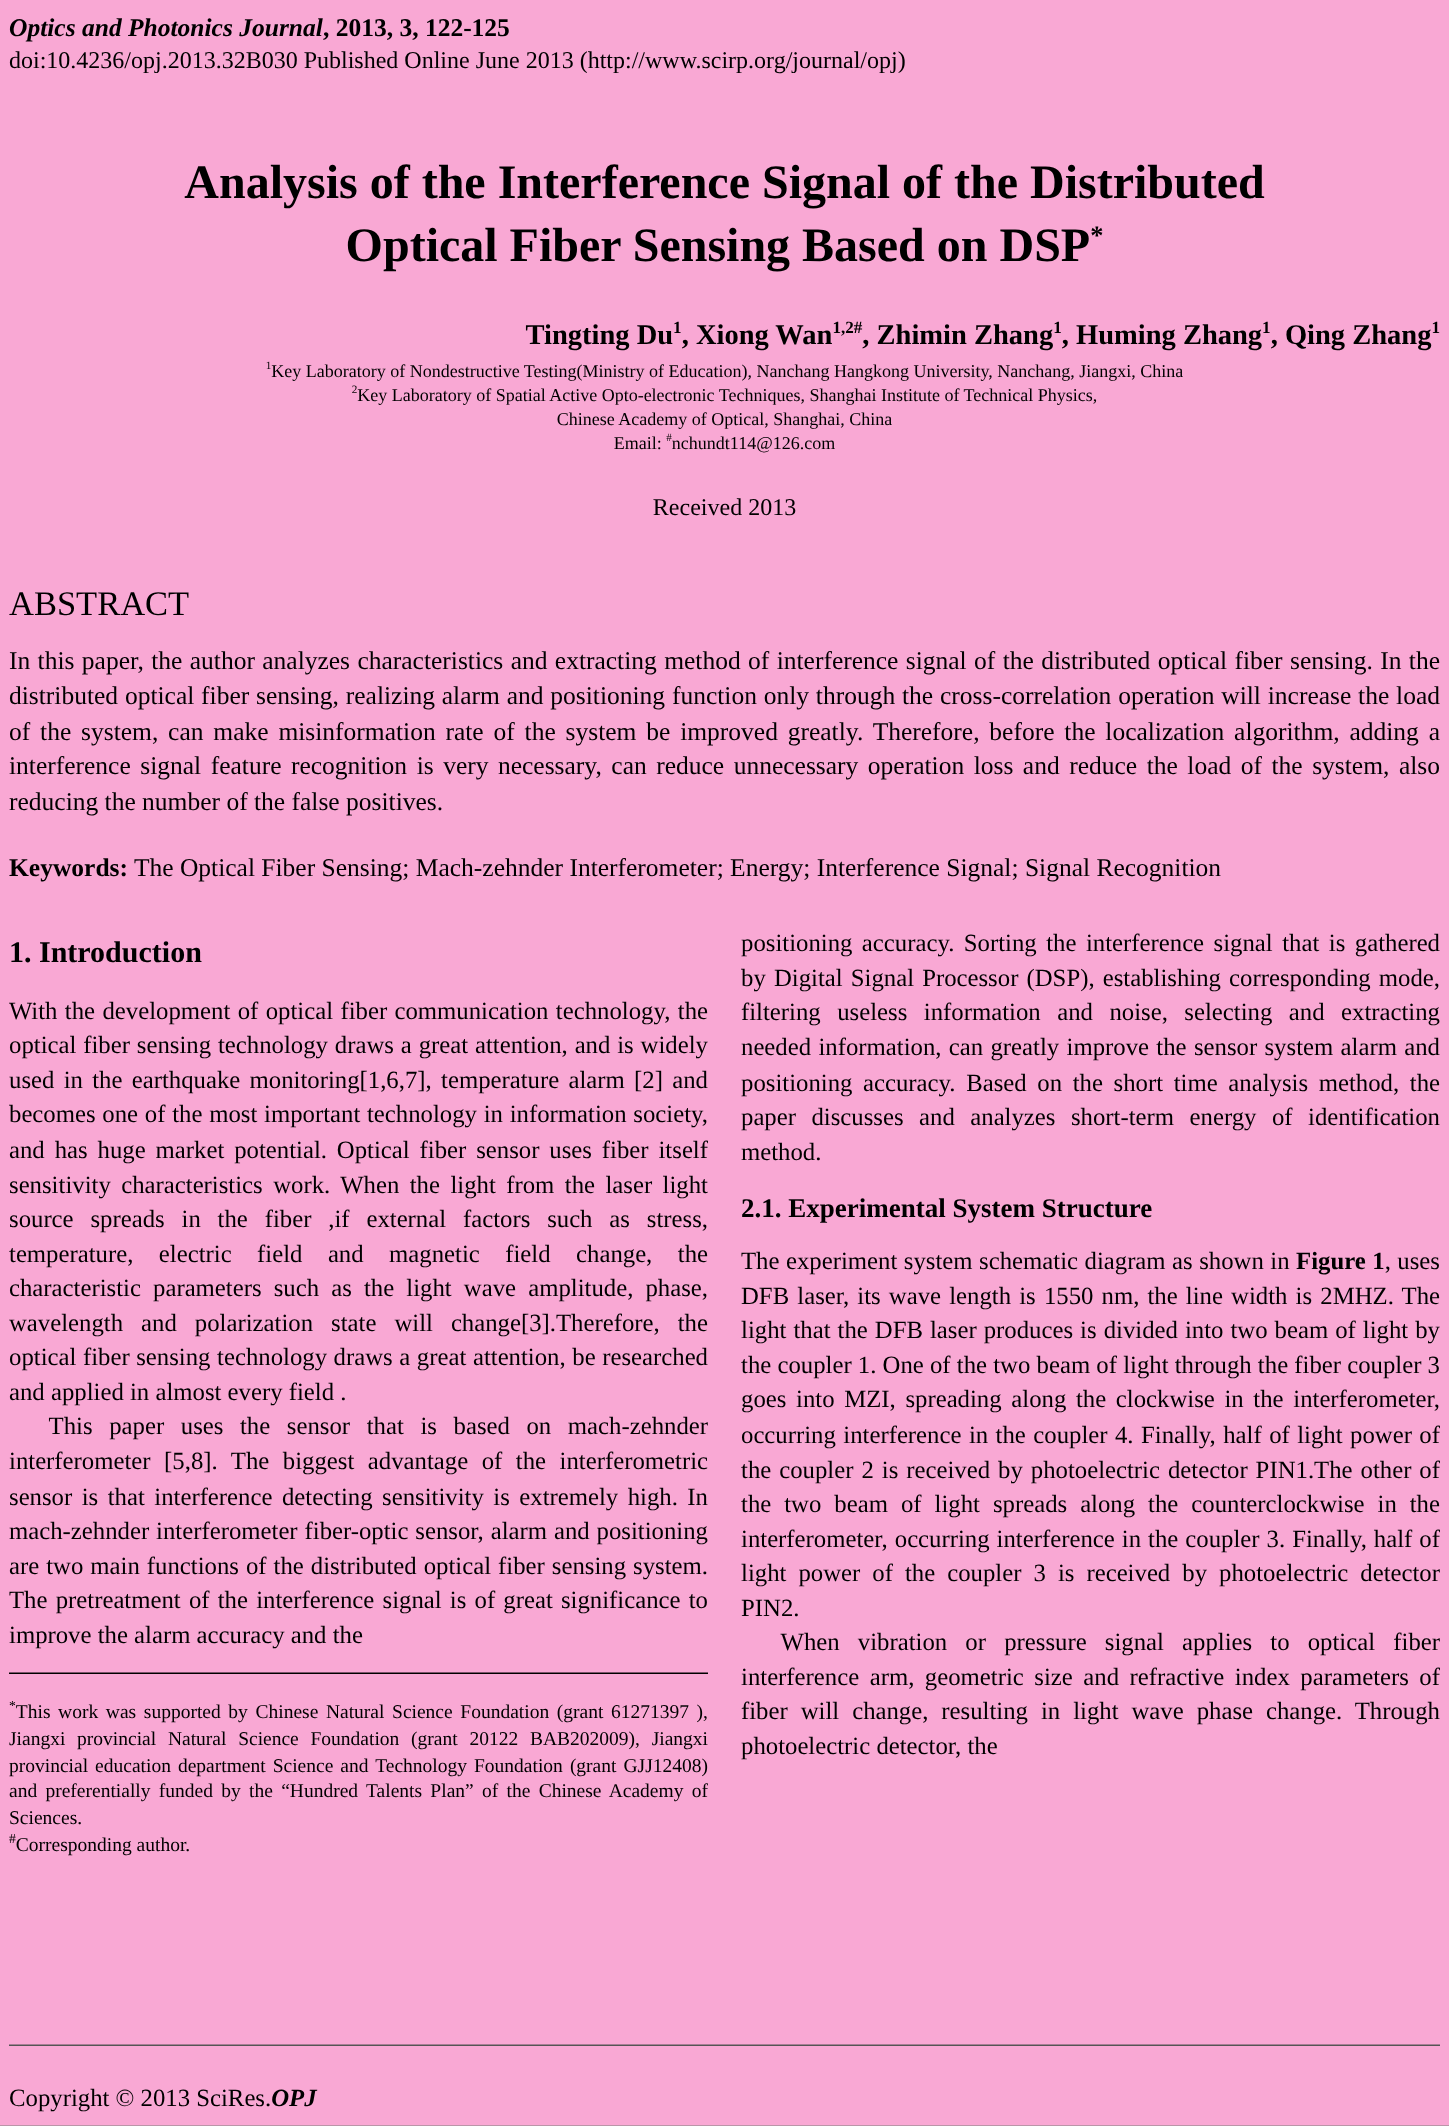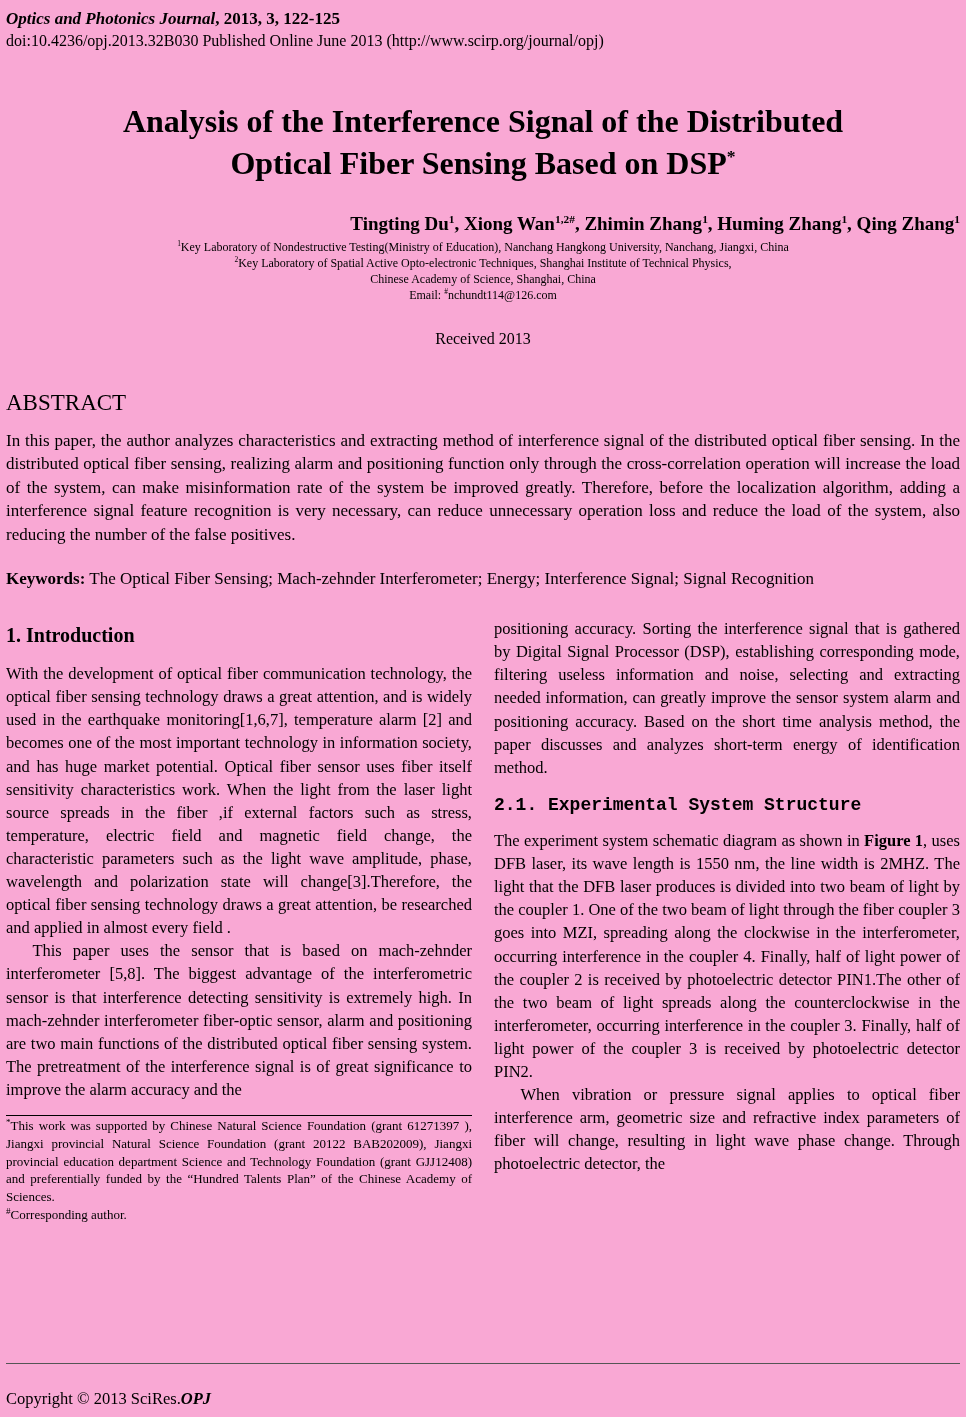--- a/index.html
+++ b/index.html
@@ -30,26 +30,26 @@
   .received{margin-top:26px;text-align:center;font-size:16px;}
   
   .abs-h{font-size:23px;font-weight:normal;margin-top:42px;}
   .abs-p{margin-top:13px;font-size:17px;line-height:1.385;text-align:justify;}
   .kw{margin-top:23px;font-size:17px;}
   .kw-label{font-weight:bold;}
   
   .columns{display:flex;gap:22px;margin-top:28px;}
   .col{flex:1;min-width:0;font-size:16.5px;line-height:1.4;text-align:justify;}
   .sec-h1{font-size:20px;font-weight:bold;margin:4px 0 13px 0;text-align:left;}
-  .sec-h2{font-size:18px;font-weight:bold;margin:14px 0 11px 0;text-align:left;font-family:Liberation Mono, monospace;}
+  .sec-h2{font-size:18px;font-weight:bold;margin:14px 0 11px 0;text-align:left;}
   .col p{margin:0;}
   .col p.indent{text-indent:1.6em;}
   .bold{font-weight:bold;}
   
-  .footnote{margin-top:14px;border-top:1.5px solid #000;padding-top:1px;font-size:13px;line-height:1.37;text-align:justify;}
+  .footnote{margin-top:14px;border-top:1.5px solid #000;padding-top:16px;font-size:13px;line-height:1.37;text-align:justify;}
   .footnote p{margin:0;}
   .footnote sup{font-size:70%;}
   
   .footer{position:absolute;left:6px;right:6px;bottom:8px;}
   .footer-rule{border-top:1px solid #555;margin-bottom:25px;}
   .footer-row{display:flex;font-size:16.5px;}
   .opj{font-weight:bold;font-style:italic;}
   sup{line-height:0;}
 </style>
 </head>
@@ -71,21 +71,21 @@
     <span>Optical Fiber Sensing Based on DSP</span><sup>*</sup>
   </h1>
 
   <div class="authors">
     <span>Tingting Du</span><sup>1</sup><span>, Xiong Wan</span><sup>1,2#</sup><span>, Zhimin Zhang</span><sup>1</sup><span>, Huming Zhang</span><sup>1</sup><span>, Qing Zhang</span><sup>1</sup>
   </div>
 
   <div class="affils">
     <div><sup>1</sup><span>Key Laboratory of Nondestructive Testing(Ministry of Education), Nanchang Hangkong University, Nanchang, Jiangxi, China</span></div>
     <div><sup>2</sup><span>Key Laboratory of Spatial Active Opto-electronic Techniques, Shanghai Institute of Technical Physics,</span></div>
-    <div>Chinese Academy of Science, Shanghai, China</div>
+    <div>Chinese Academy of Optical, Shanghai, China</div>
     <div><span>Email: </span><sup>#</sup><span>nchundt114@126.com</span></div>
   </div>
 
   <div class="received">Received 2013</div>
 
   <div class="abs-h">ABSTRACT</div>
   <div class="abs-p">In this paper, the author analyzes characteristics and extracting method of interference signal of the distributed optical fiber sensing. In the distributed optical fiber sensing, realizing alarm and positioning function only through the cross-correlation operation will increase the load of the system, can make misinformation rate of the system be improved greatly. Therefore, before the localization algorithm, adding a interference signal feature recognition is very necessary, can reduce unnecessary operation loss and reduce the load of the system, also reducing the number of the false positives.</div>
 
   <div class="kw">
     <span class="kw-label">Keywords:</span><span> The Optical Fiber Sensing; Mach-zehnder Interferometer; Energy; Interference Signal; Signal Recognition</span>

